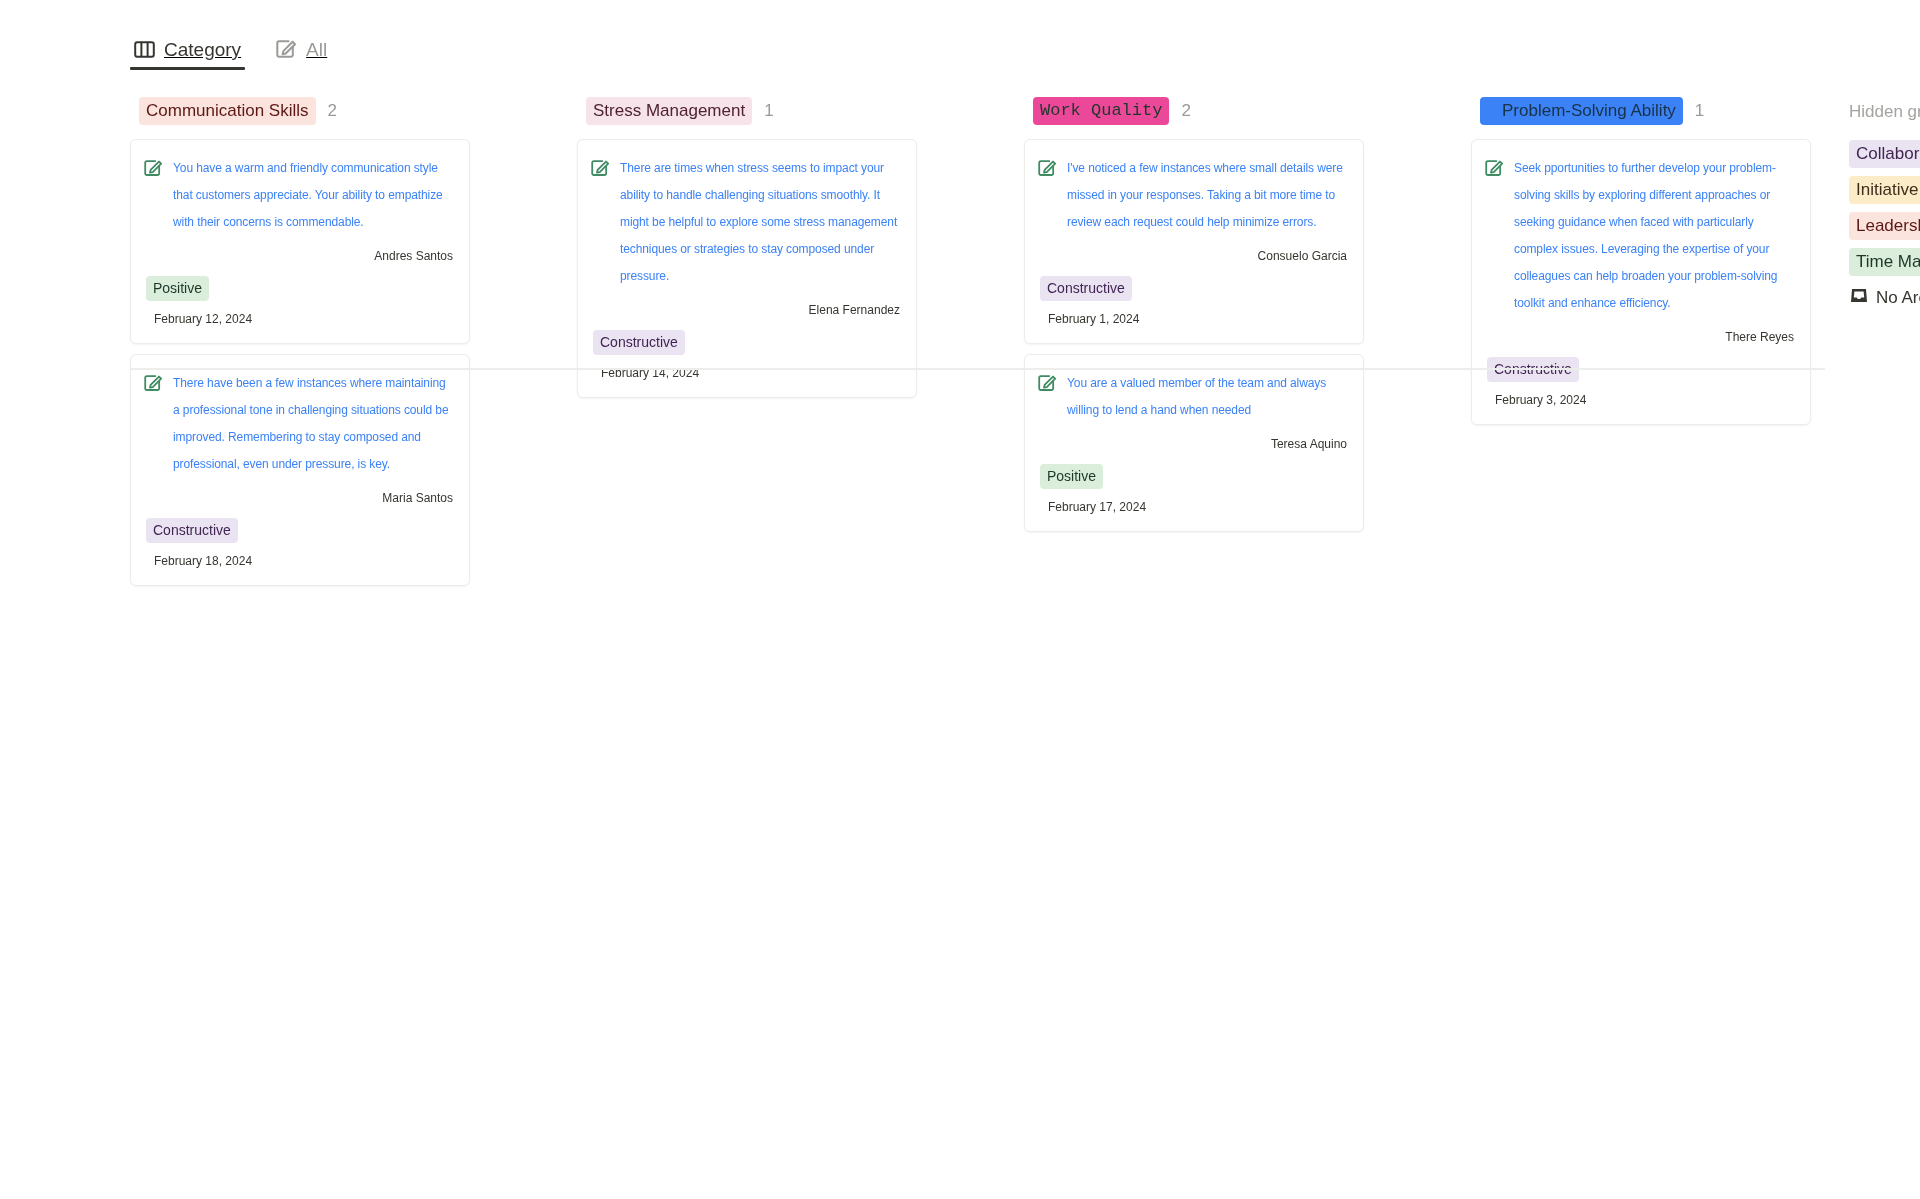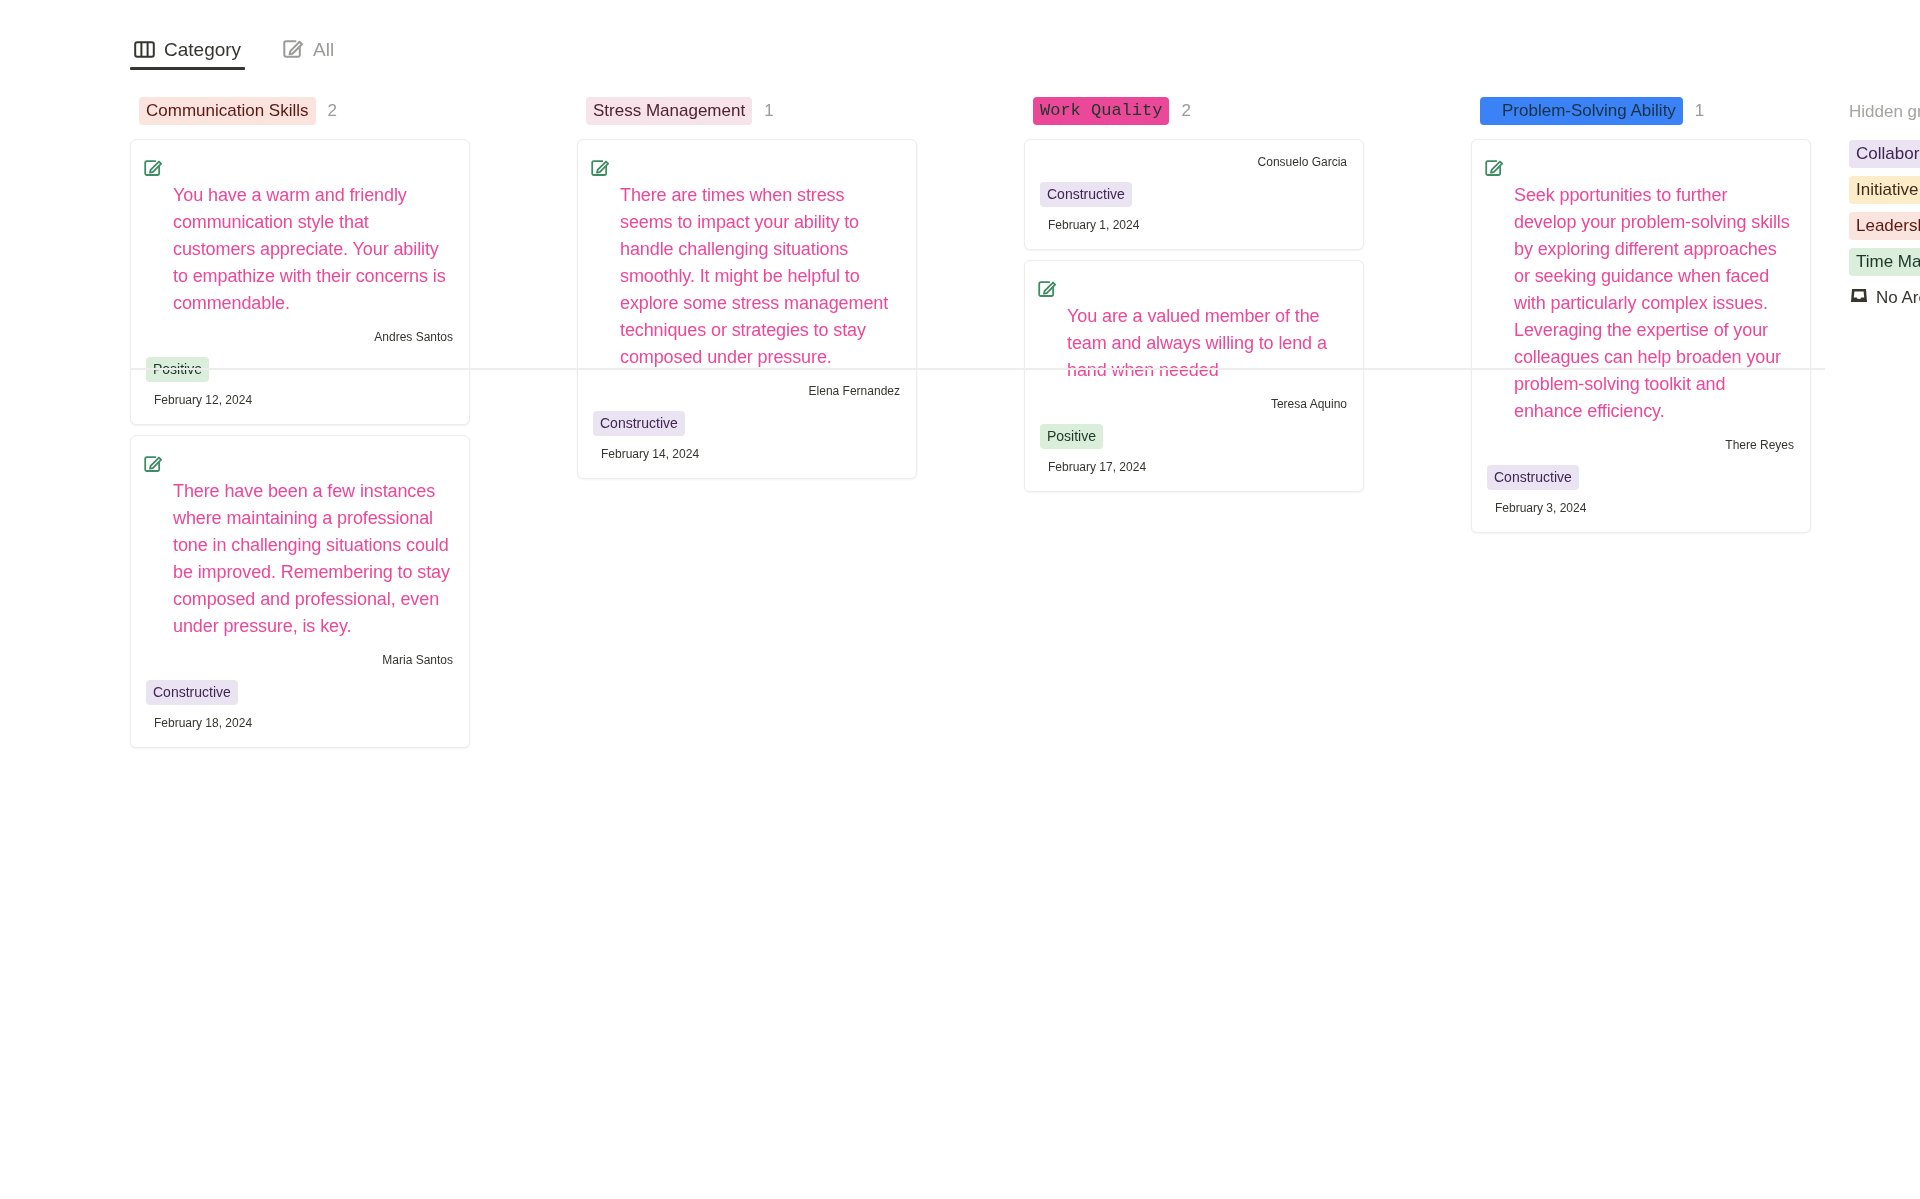--- a/index.html
+++ b/index.html
@@ -37,22 +37,23 @@
     color: #37352f;
     line-height: 1.1;
   }
 
   
   .tabs {
     position: relative;
     margin: 28px 0 0 130px;
     display: flex;
     align-items: flex-end;
-    gap: 34px;
+    gap: 27px;
     height: 42px;
+    text-decoration: underline;
   }
   .tab {
     display: flex;
     align-items: center;
     gap: 9px;
     padding: 0 4px 11px 4px;
     cursor: pointer;
     position: relative;
   }
   .tab-label {
@@ -131,25 +132,24 @@
     display: flex;
     align-items: flex-start;
     gap: 10px;
     margin-bottom: 13px;
   }
   .card-icon {
     flex: 0 0 auto;
     margin-top: 4px;
   }
   .card-title {
-    font-size: 18px;
+    font-size: 12px;
     line-height: 27px;
-    color: #ec4899;
+    color: #3b82f6;
     letter-spacing: -0.1px;
-    margin-top: 27px;
   }
   .card-person {
     font-size: 12px;
     color: #37352f;
     line-height: 1.3;
     margin: 0 0 11px 2px;
     text-align: right;
   }
   .card-badge-row { margin: 0 0 11px 2px; }
   .badge {
@@ -302,20 +302,29 @@
       </div>
     </div>
 
     <div class="column">
       <div class="col-head">
         <span class="chip" style="background: #ec4899; color: rgb(28, 56, 41); font-family: Liberation Mono, monospace;">Work Quality</span>
         <span class="col-count">2</span>
       </div>
 
       <div class="card">
+        <div class="card-title-row">
+          <span class="card-icon">
+            <svg width="19" height="18" viewBox="0 0 21 20" xmlns="http://www.w3.org/2000/svg">
+              <path d="M12.5 2.3 H3.1 a1.8 1.8 0 0 0 -1.8 1.8 V16 a1.8 1.8 0 0 0 1.8 1.8 H15 a1.8 1.8 0 0 0 1.8 -1.8 V8.1" fill="none" stroke="#3f8b63" stroke-width="2" stroke-linecap="round"></path>
+              <path d="M7.3 12.1 L16.6 2.8 L19 5.2 L9.7 14.5 L6.6 15.2 Z" fill="none" stroke="#3f8b63" stroke-width="2" stroke-linejoin="round"></path>
+            </svg>
+          </span>
+          <span class="card-title">I've noticed a few instances where small details were missed in your responses. Taking a bit more time to review each request could help minimize errors.</span>
+        </div>
         <div class="card-person">Consuelo Garcia</div>
         <div class="card-badge-row">
           <span class="badge" style="background: rgb(234, 228, 242); color: rgb(65, 36, 84);">Constructive</span>
         </div>
         <div class="card-date">February 1, 2024</div>
       </div>
 
       <div class="card">
         <div class="card-title-row">
           <span class="card-icon">

